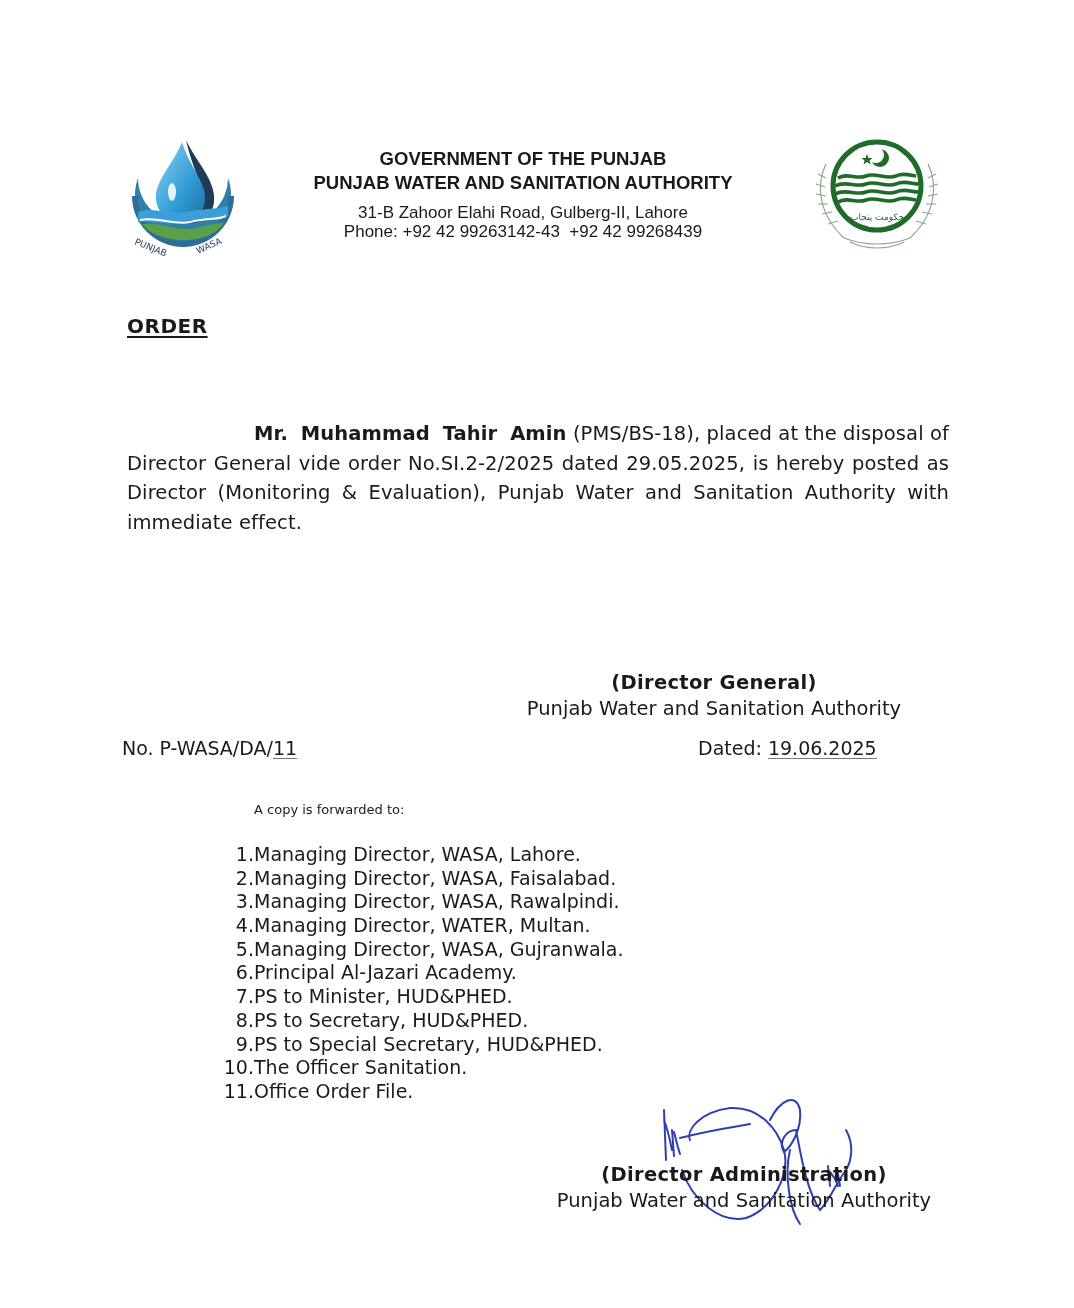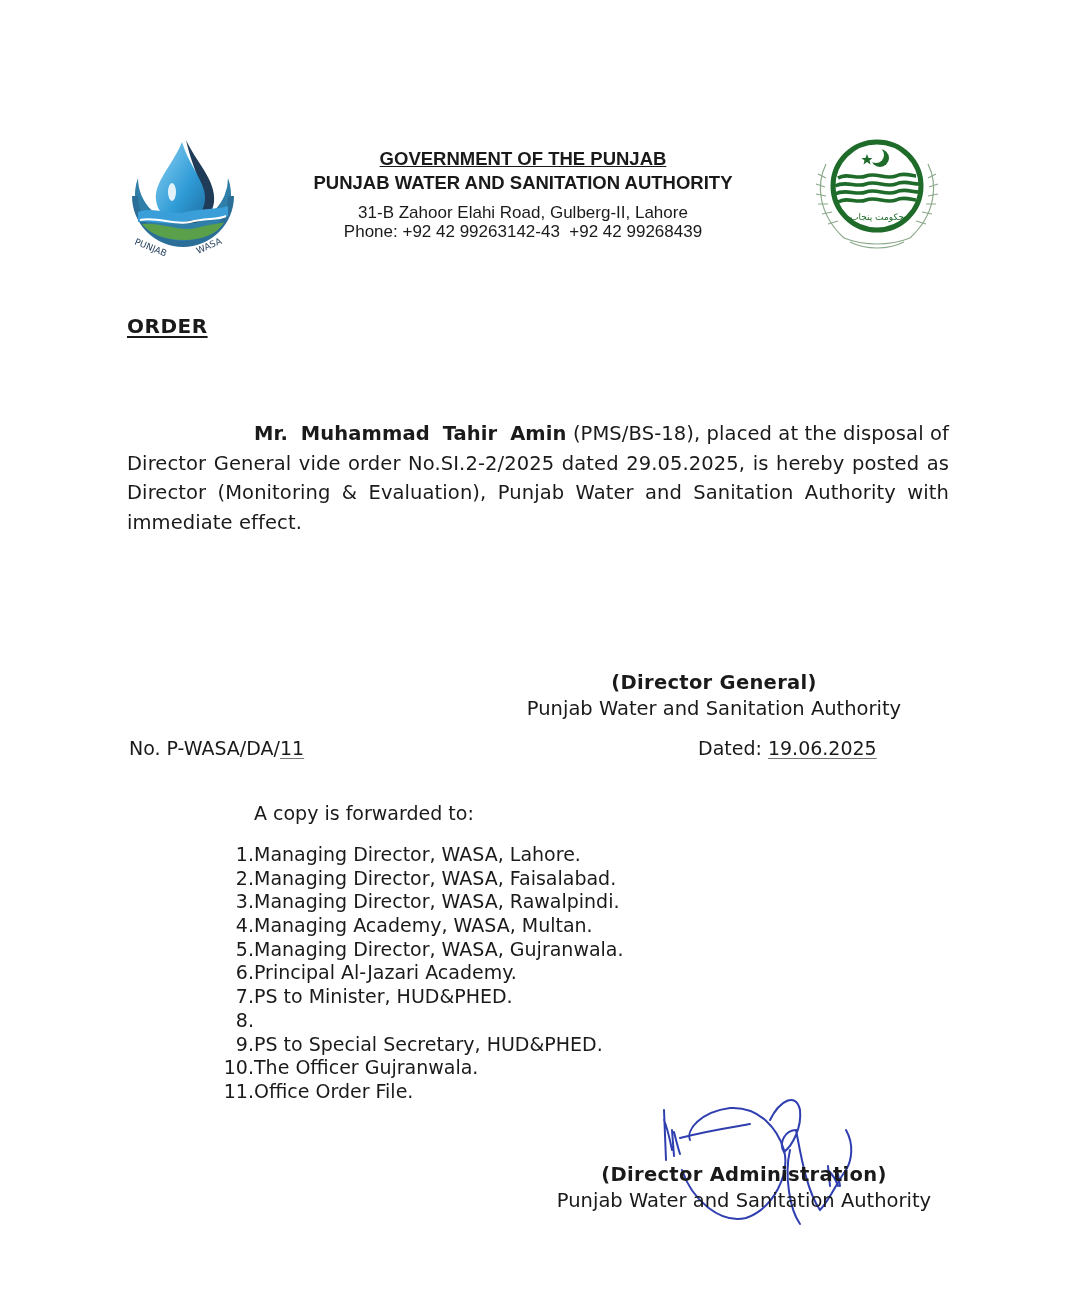--- a/index.html
+++ b/index.html
@@ -5,40 +5,40 @@
   html, body { margin: 0; padding: 0; background: #ffffff; }
   body { width: 1074px; height: 1308px; position: relative; overflow: hidden; color: #1a1a1a; }
   .abs { position: absolute; text-align: right; }
   .sans { font-family: "DejaVu Sans", sans-serif; }
   .lib { font-family: "Liberation Sans", sans-serif; }
 
   #wasa-logo { left: 124px; top: 136px; width: 118px; height: 120px; }
   #punjab-seal { left: 804px; top: 134px; width: 146px; height: 118px; }
 
   .hdr { left: 260px; width: 526px; text-align: center; }
-  #hdr-gov { top: 148px; font-size: 18.5px; font-weight: bold; text-decoration: underline; }
+  #hdr-gov { top: 148px; font-size: 18.5px; font-weight: bold; }
   #hdr-auth { top: 172px; font-size: 18.5px; font-weight: bold; }
   #hdr-addr { top: 203px; font-size: 17px; }
   #hdr-phone { top: 222px; font-size: 17px; white-space: pre; text-align: center; }
 
   #order-title { left: 127px; top: 314px; font-size: 20px; font-weight: bold; text-decoration: underline; text-decoration-thickness: 2px; text-underline-offset: 3px; letter-spacing: 0.5px; }
 
   #body-para { left: 127px; top: 419px; width: 822px; font-size: 19.5px; line-height: 29.5px; text-align: justify; text-indent: 127px; letter-spacing: 0.1px; }
   #body-para b { font-weight: bold; word-spacing: 6px; }
 
   .sig-block { text-align: center; }
   #dg-block { left: 500px; top: 638px; width: 428px; font-size: 19.5px; line-height: 26px; margin-top: 32px; }
   #da-block { left: 530px; top: 1162px; width: 428px; font-size: 19.5px; line-height: 26px; }
   .sig-title { font-weight: bold; letter-spacing: 0.3px; }
 
-  #ref-no { left: 129px; top: 737px; font-size: 19px; }
+  #ref-no { left: 122px; top: 737px; font-size: 19px; }
   #ref-dated { left: 698px; top: 737px; font-size: 19px; }
   .ul { text-decoration: underline; text-decoration-color: #777; text-underline-offset: 3px; }
 
-  #copy-intro { left: 254px; top: 802px; font-size: 19px; }
+  #copy-intro { left: 254px; top: 802px; font-size: 13px; }
 
   #copy-list { left: 198px; top: 843px; font-size: 19px; margin: 0; padding: 0; list-style: none; }
   #copy-list li { height: 23.7px; line-height: 23.7px; display: flex; }
   #copy-list .num { width: 56px; display: inline-block; }
 
   #signature { left: 650px; top: 1090px; width: 210px; height: 140px; }
 </style>
 </head>
 <body>
 
@@ -122,44 +122,45 @@
   <li>
       <span class="num">2.</span>
       <span>Managing Director, WASA, Faisalabad.</span>
     </li>
   <li>
       <span class="num">3.</span>
       <span>Managing Director, WASA, Rawalpindi.</span>
     </li>
   <li>
       <span class="num">4.</span>
-      <span>Managing Academy, WASA, Multan.</span>
+      <span>Managing Director, WATER, Multan.</span>
     </li>
   <li>
       <span class="num">5.</span>
       <span>Managing Director, WASA, Gujranwala.</span>
     </li>
   <li>
       <span class="num">6.</span>
       <span>Principal Al-Jazari Academy.</span>
     </li>
   <li>
       <span class="num">7.</span>
       <span>PS to Minister, HUD&amp;PHED.</span>
     </li>
   <li>
       <span class="num">8.</span>
+      <span>PS to Secretary, HUD&amp;PHED.</span>
     </li>
   <li>
       <span class="num">9.</span>
       <span>PS to Special Secretary, HUD&amp;PHED.</span>
     </li>
   <li>
       <span class="num">10.</span>
-      <span>The Officer Gujranwala.</span>
+      <span>The Officer Sanitation.</span>
     </li>
   <li>
       <span class="num">11.</span>
       <span>Office Order File.</span>
     </li>
 </ul>
 
 <div id="signature" class="abs">
   <svg width="210" height="140" viewBox="0 0 210 140">
     <g stroke="#2f3fb0" stroke-width="2" fill="none" stroke-linecap="round">

